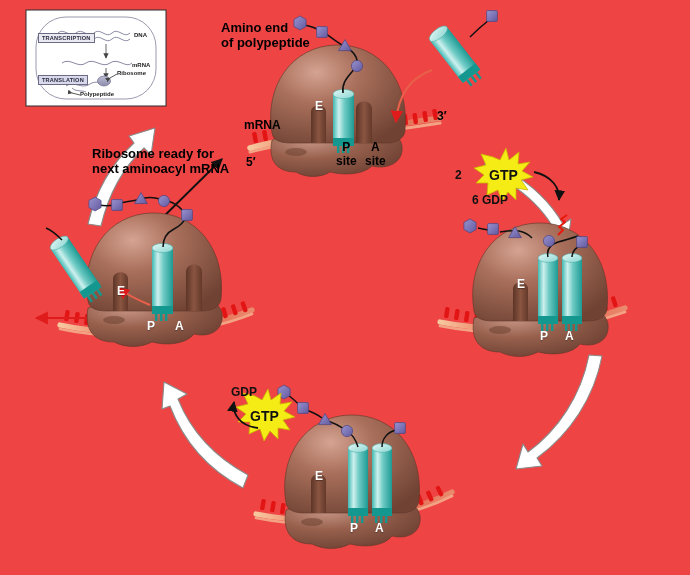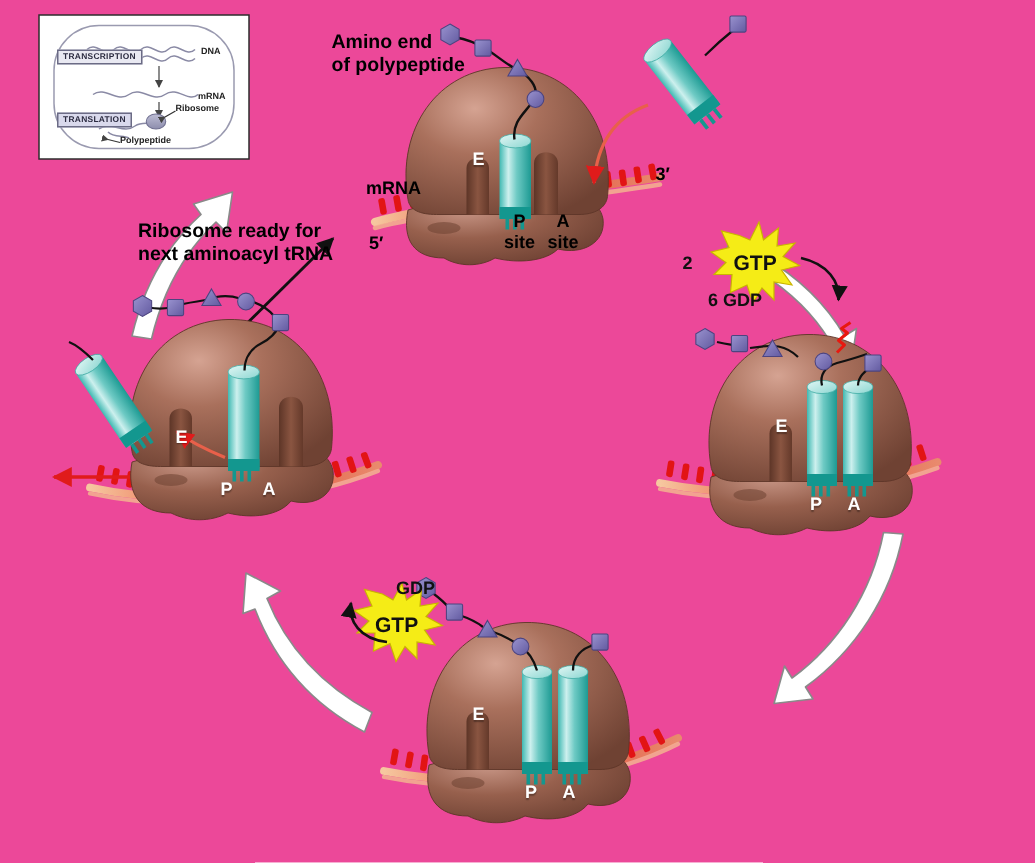--- a/index.html
+++ b/index.html
@@ -1,19 +1,19 @@
 <!DOCTYPE html>
 <html><head>
 <meta charset="utf-8">
 <title>Translation Elongation Cycle</title>
 <style>
   html,body{margin:0;padding:0;background:#ffffff;}
   body{width:690px;height:575px;overflow:hidden;
        font-family:"Liberation Sans", sans-serif;color:#000;}
-  #stage{position:relative;width:690px;height:575px;background:#ec4899;}
+  #stage{position:relative;width:690px;height:575px;background:#ef4444;}
   svg.layer{position:absolute;left:0;top:0;width:690px;height:575px;}
   .lbl{position:absolute;font-weight:bold;line-height:1.15;white-space:pre;}
   .lbl.bold13{font-size:13px;}
   .lbl.bold12{font-size:12px;}
   .lbl.white{color:#ffffff;text-shadow:0 1px 1px rgba(0,0,0,.35);}
   .lbl.insetplain{font-size:6px;font-weight:bold;color:#222;}
   .insetbox{position:absolute;border:1px solid #6b6b85;background:#e9e9f2;
             font-size:5.6px;font-weight:bold;color:#2b2b40;letter-spacing:.2px;
             padding:1px 3px;white-space:nowrap;}
   .gtp{position:absolute;font-size:12px;font-weight:bold;color:#111;}
@@ -640,26 +640,26 @@
   <div class="lbl bold12" style="left:244px;top:119px;">mRNA</div>
   <div class="lbl bold12" style="left:246px;top:156px;">5′</div>
   <div class="lbl bold12" style="left:437px;top:110px;">3′</div>
   <div class="lbl bold12 white" style="left:315px;top:100px;">E</div>
   <div class="lbl bold12" style="left:336px;top:141px;text-align:center;">P
 site</div>
   <div class="lbl bold12" style="left:365px;top:141px;text-align:center;">A
 site</div>
 
   <div class="lbl bold13" style="left:92px;top:147px;">Ribosome ready for
-next aminoacyl tRNA</div>
+next aminoacyl mRNA</div>
 
   <div class="gtp" style="left:455px;top:168px;">2</div>
   <div class="gtp" style="left:489px;top:167px;font-size:14px;">GTP</div>
   <div class="gtp" style="left:472px;top:193px;">6 GDP</div>
-  <div class="gtp" style="left:231px;top:385px;margin-left:33px;">GDP</div>
+  <div class="gtp" style="left:231px;top:385px;">GDP</div>
   <div class="gtp" style="left:250px;top:408px;font-size:14px;">GTP</div>
 
   <div class="lbl bold12 white" style="left:517px;top:278px;">E</div>
   <div class="lbl bold12 white" style="left:540px;top:330px;">P</div>
   <div class="lbl bold12 white" style="left:565px;top:330px;">A</div>
 
   <div class="lbl bold12 white" style="left:315px;top:470px;">E</div>
   <div class="lbl bold12 white" style="left:350px;top:522px;">P</div>
   <div class="lbl bold12 white" style="left:375px;top:522px;">A</div>
 

